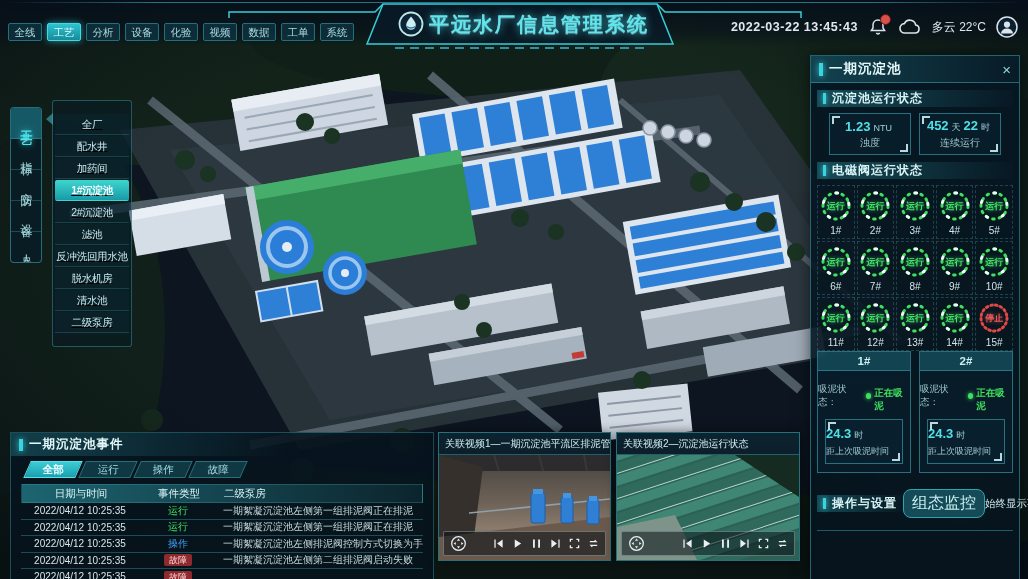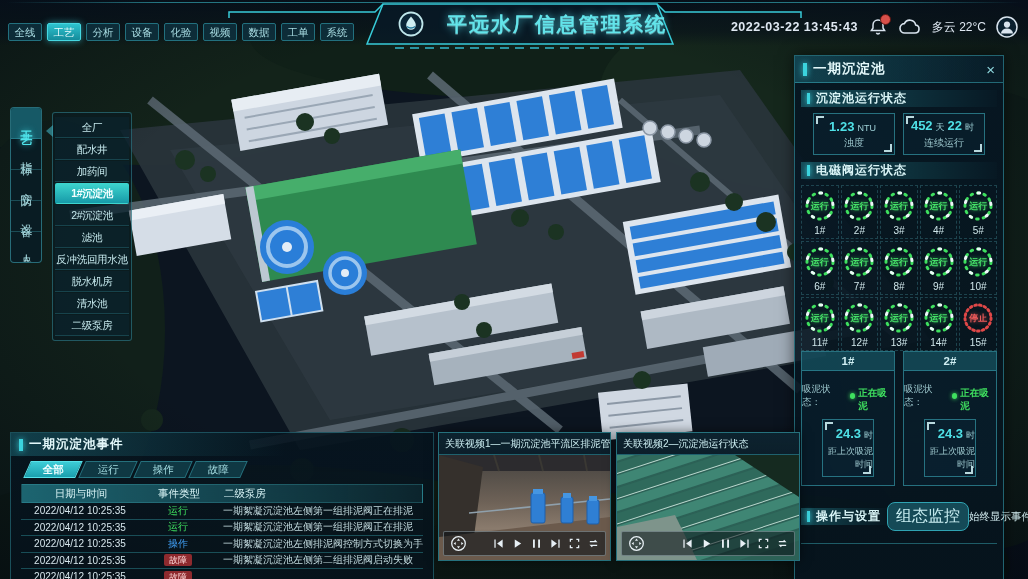--- a/index.html
+++ b/index.html
@@ -11,21 +11,21 @@
   .topbar{position:absolute;top:0;left:0;right:0;height:46px;z-index:6;
     background:linear-gradient(180deg,rgba(6,15,26,.92) 0%,rgba(6,15,26,.55) 70%,rgba(6,15,26,0) 100%);}
   .topline{position:absolute;top:2px;left:6px;right:6px;height:1px;
     background:linear-gradient(90deg,transparent,rgba(60,200,215,.55) 15%,rgba(60,200,215,.55) 85%,transparent);}
   .nav{position:absolute;left:8px;top:23px;display:flex;gap:5px;z-index:7;}
   .nav-btn{min-width:24px;padding:2px 4px;font-size:10.5px;line-height:12px;color:#a9dde3;
     background:rgba(14,48,60,.88);border:1px solid #22707e;border-radius:2px;text-align:center;cursor:pointer;}
   .nav-btn.active{background:linear-gradient(180deg,#2ec3cf,#148b9b);color:#eafcfe;border-color:#45d8e2;
     box-shadow:0 0 7px rgba(60,210,225,.65);}
   .hdr-deco{position:absolute;left:225px;top:0;width:580px;height:52px;z-index:5;}
-  .plaque-content{position:absolute;left:398px;top:7px;height:34px;display:flex;align-items:center;gap:23px;z-index:7;}
+  .plaque-content{position:absolute;left:398px;top:7px;height:34px;display:flex;align-items:center;gap:5px;z-index:7;}
   .logo{width:26px;height:26px;}
   .app-title{font-size:20px;font-weight:bold;color:#62e4ea;letter-spacing:2px;
     text-shadow:0 0 9px rgba(80,225,240,.85),0 1px 0 rgba(230,255,255,.35);white-space:nowrap;}
   .hdr-right{position:absolute;right:10px;top:16px;display:flex;align-items:center;gap:10px;z-index:7;}
   .datetime{font-size:12.5px;font-weight:bold;color:#dfe8f2;letter-spacing:.5px;}
   .bell-wrap{position:relative;width:20px;height:20px;cursor:pointer;}
   .badge-dot{position:absolute;right:-3px;top:-3px;width:9px;height:9px;border-radius:50%;
     background:#d8504a;border:1px solid #5a1512;}
   .weather-txt{font-size:12px;color:#dfe8f2;}
   .avatar{width:22px;height:22px;cursor:pointer;}
@@ -34,32 +34,32 @@
   .side-tabs{position:absolute;left:10px;top:107px;width:30px;border:1px solid rgba(70,190,205,.5);
     background:rgba(8,28,38,.82);border-radius:4px;z-index:5;overflow:hidden;}
   .side-tab{height:30px;display:flex;align-items:center;justify-content:center;cursor:pointer;
     border-bottom:1px solid rgba(70,190,205,.3);}
   .side-tab:last-child{border-bottom:none;}
   .side-tab span{writing-mode:vertical-rl;text-orientation:upright;font-size:12px;letter-spacing:2px;color:#9fd2d8;}
   .side-tab.active{background:rgba(24,96,110,.9);}
   .side-tab.active span{color:#4fe3ea;font-weight:bold;text-shadow:0 0 6px rgba(70,225,235,.8);}
 
   
-  .side-menu{position:absolute;left:52px;top:112px;width:74px;padding:3px 2px;z-index:5;
-    background:rgba(8,26,36,.55);border:1px solid rgba(70,190,205,.38);border-radius:3px;}
+  .side-menu{position:absolute;left:52px;top:100px;width:74px;padding:12px 2px;z-index:5;
+    background:rgba(8,26,36,.55);border:1px solid rgba(70,190,205,.38);border-radius:3px;text-decoration:underline;}
   .side-menu::before{content:"";position:absolute;left:-7px;top:12px;border-top:6px solid transparent;
     border-bottom:6px solid transparent;border-right:7px solid rgba(70,190,205,.55);}
   .menu-item{height:20px;line-height:20px;margin:1px 0;text-align:center;font-size:10.5px;letter-spacing:-.3px;
     color:#c6e9ed;background:rgba(12,40,52,.45);border-bottom:1px solid rgba(70,190,205,.22);
     white-space:nowrap;overflow:hidden;cursor:pointer;}
   .menu-item.active{background:linear-gradient(180deg,#3ed6cf,#179aa8);color:#f4ffff;font-weight:bold;
     border-radius:2px;border-bottom-color:transparent;}
 
   
-  .rpanel{position:absolute;right:24px;top:55px;width:208px;bottom:0;z-index:5;
+  .rpanel{position:absolute;right:8px;top:55px;width:208px;bottom:0;z-index:5;
     background:linear-gradient(180deg,rgba(6,22,34,.93),rgba(6,20,30,.88));
     border:1px solid rgba(60,180,195,.5);border-bottom:none;box-shadow:0 0 14px rgba(0,0,0,.55);}
   .rp-title{height:26px;display:flex;align-items:center;padding:0 8px;
     border-bottom:1px solid rgba(60,180,195,.5);
     background:linear-gradient(90deg,rgba(30,110,125,.5),rgba(30,110,125,.05));}
   .rp-title::before{content:"";width:4px;height:13px;background:#3bd3de;margin-right:6px;box-shadow:0 0 6px #3bd3de;}
   .rp-title .t{flex:1;font-size:13.5px;font-weight:bold;color:#e2f7f9;letter-spacing:1px;}
   .close-btn{font-size:15px;color:#8fd8de;cursor:pointer;line-height:1;}
   .sec-h{display:flex;align-items:center;height:17px;margin:7px 6px 6px;padding-left:6px;
     background:linear-gradient(90deg,rgba(40,150,165,.42),rgba(40,150,165,.02));
@@ -83,21 +83,21 @@
   .gauge.run .gtxt{color:#46e068;text-shadow:0 0 4px rgba(60,220,100,.75);}
   .gauge.stop .gtxt{color:#ea5a5a;text-shadow:0 0 4px rgba(230,80,80,.75);}
   .vlabel{font-size:10px;color:#cfe6ea;margin-top:2px;}
   .scrapers{display:flex;gap:8px;margin:0 6px;}
   .scr-card{flex:1;border:1px solid rgba(58,170,185,.6);background:rgba(10,38,54,.4);padding-bottom:8px;}
   .scr-head{height:18px;line-height:18px;text-align:center;font-size:11.5px;font-weight:bold;color:#cfeef2;
     background:rgba(30,110,125,.48);border-bottom:1px solid rgba(58,170,185,.5);}
   .scr-status{display:flex;align-items:center;justify-content:center;gap:3px;font-size:9.5px;color:#9cc6cc;margin:8px 0 6px;}
   .dot{width:6px;height:6px;border-radius:50%;background:#3fe05f;box-shadow:0 0 4px #3fe05f;}
   .scr-status b{color:#3fe05f;font-size:9.5px;margin-top:8px;}
-  .scr-box{margin:0 20px;padding:6px 0 5px;text-align:right;}
+  .scr-box{margin:0 7px;padding:6px 0 5px;text-align:left;}
   .scr-val{font-size:13px;font-weight:bold;color:#4fe0e6;}
   .scr-val .unit{font-size:9px;color:#9fd2d8;margin-left:3px;font-weight:normal;}
   .scr-sub{font-size:9px;color:#9cc6cc;margin-top:3px;}
   .settings-row{display:flex;align-items:center;margin:16px 6px 0;padding-bottom:12px;
     border-bottom:1px solid rgba(60,180,195,.45);}
   .settings-row .sec-h{margin:0;flex:none;padding-right:6px;}
   .cfg-btn{padding:3px 8px;font-size:16px;color:#c9eef2;background:rgba(28,96,110,.72);
     border:1px solid #2fa3b2;border-radius:8px;cursor:pointer;white-space:nowrap;}
   .toggle-label{font-size:10.5px;color:#cfe8ec;margin-left:auto;white-space:nowrap;}
 

